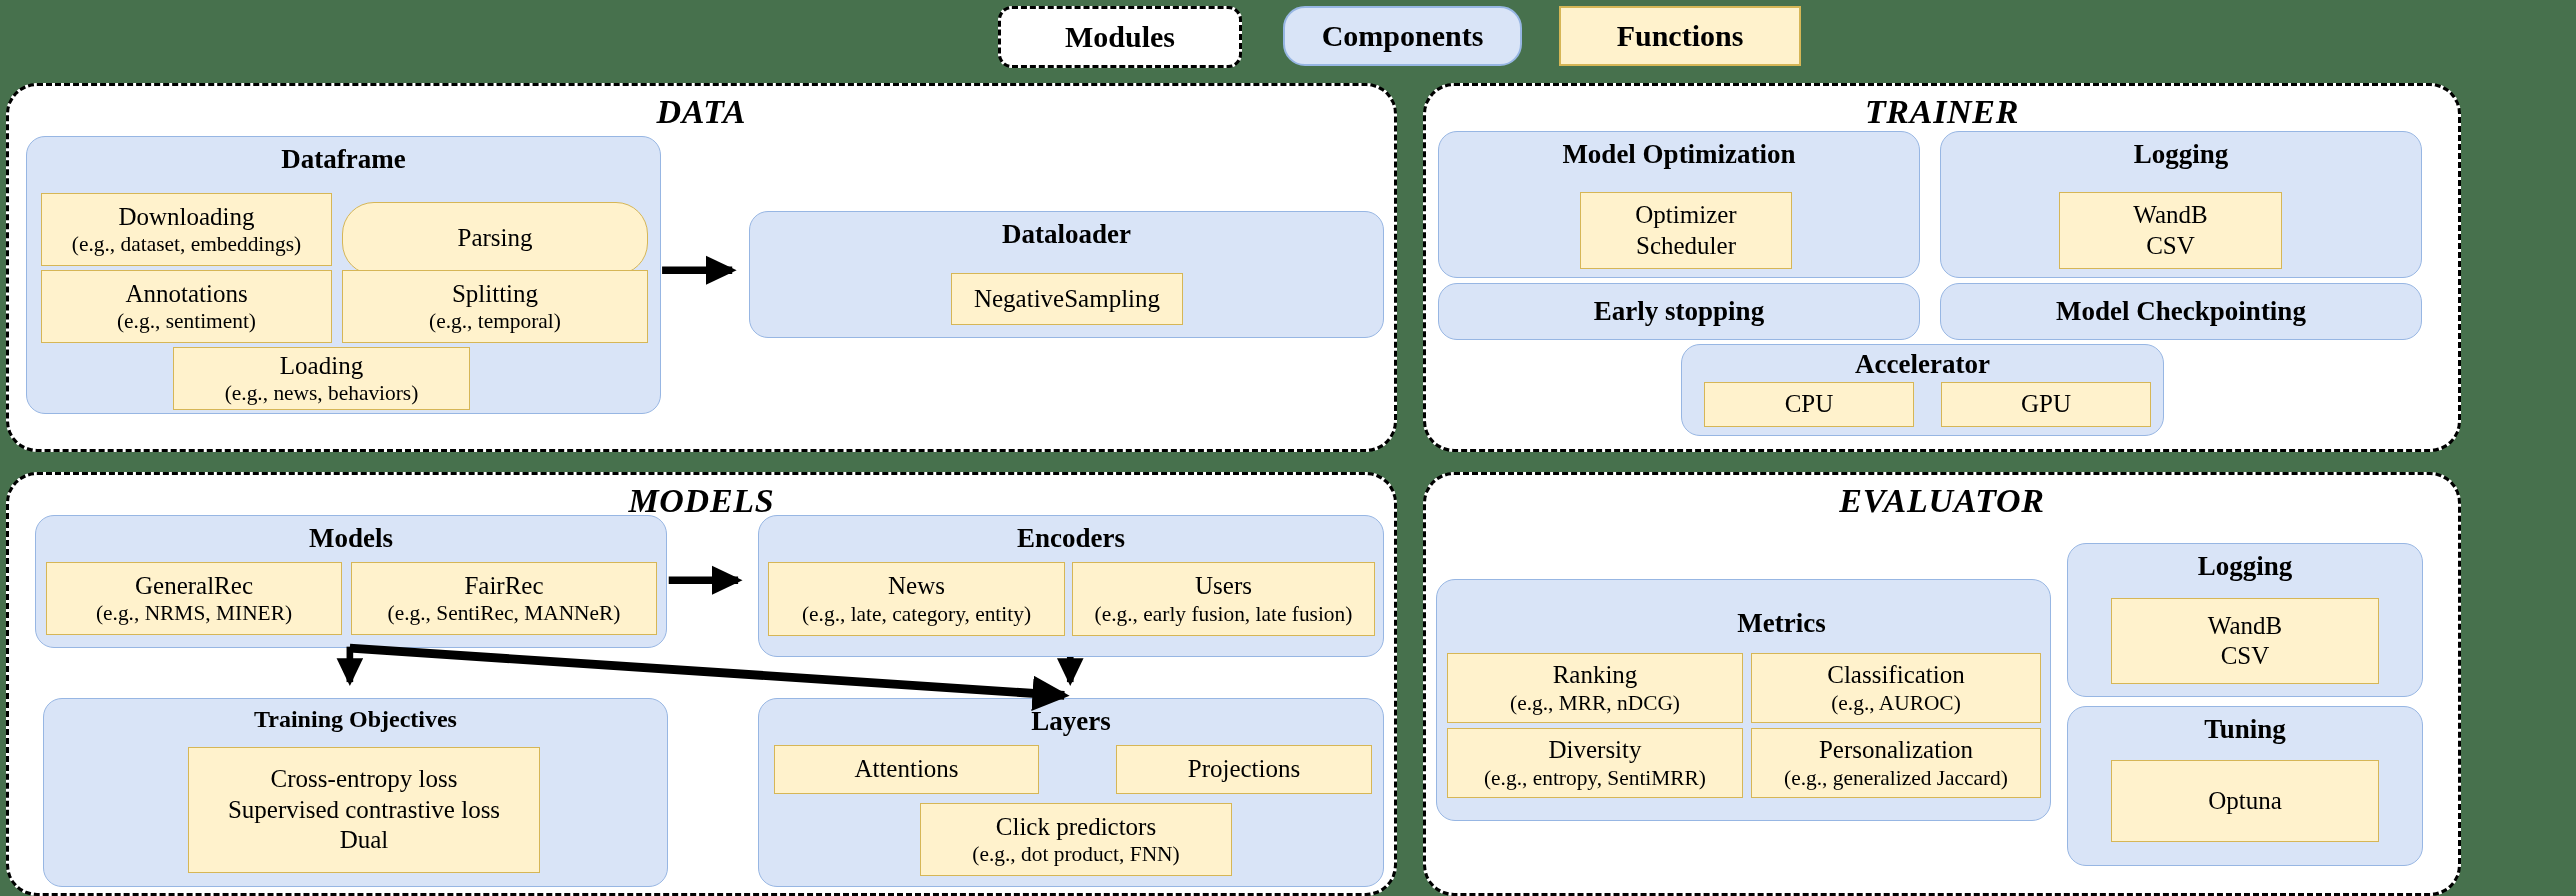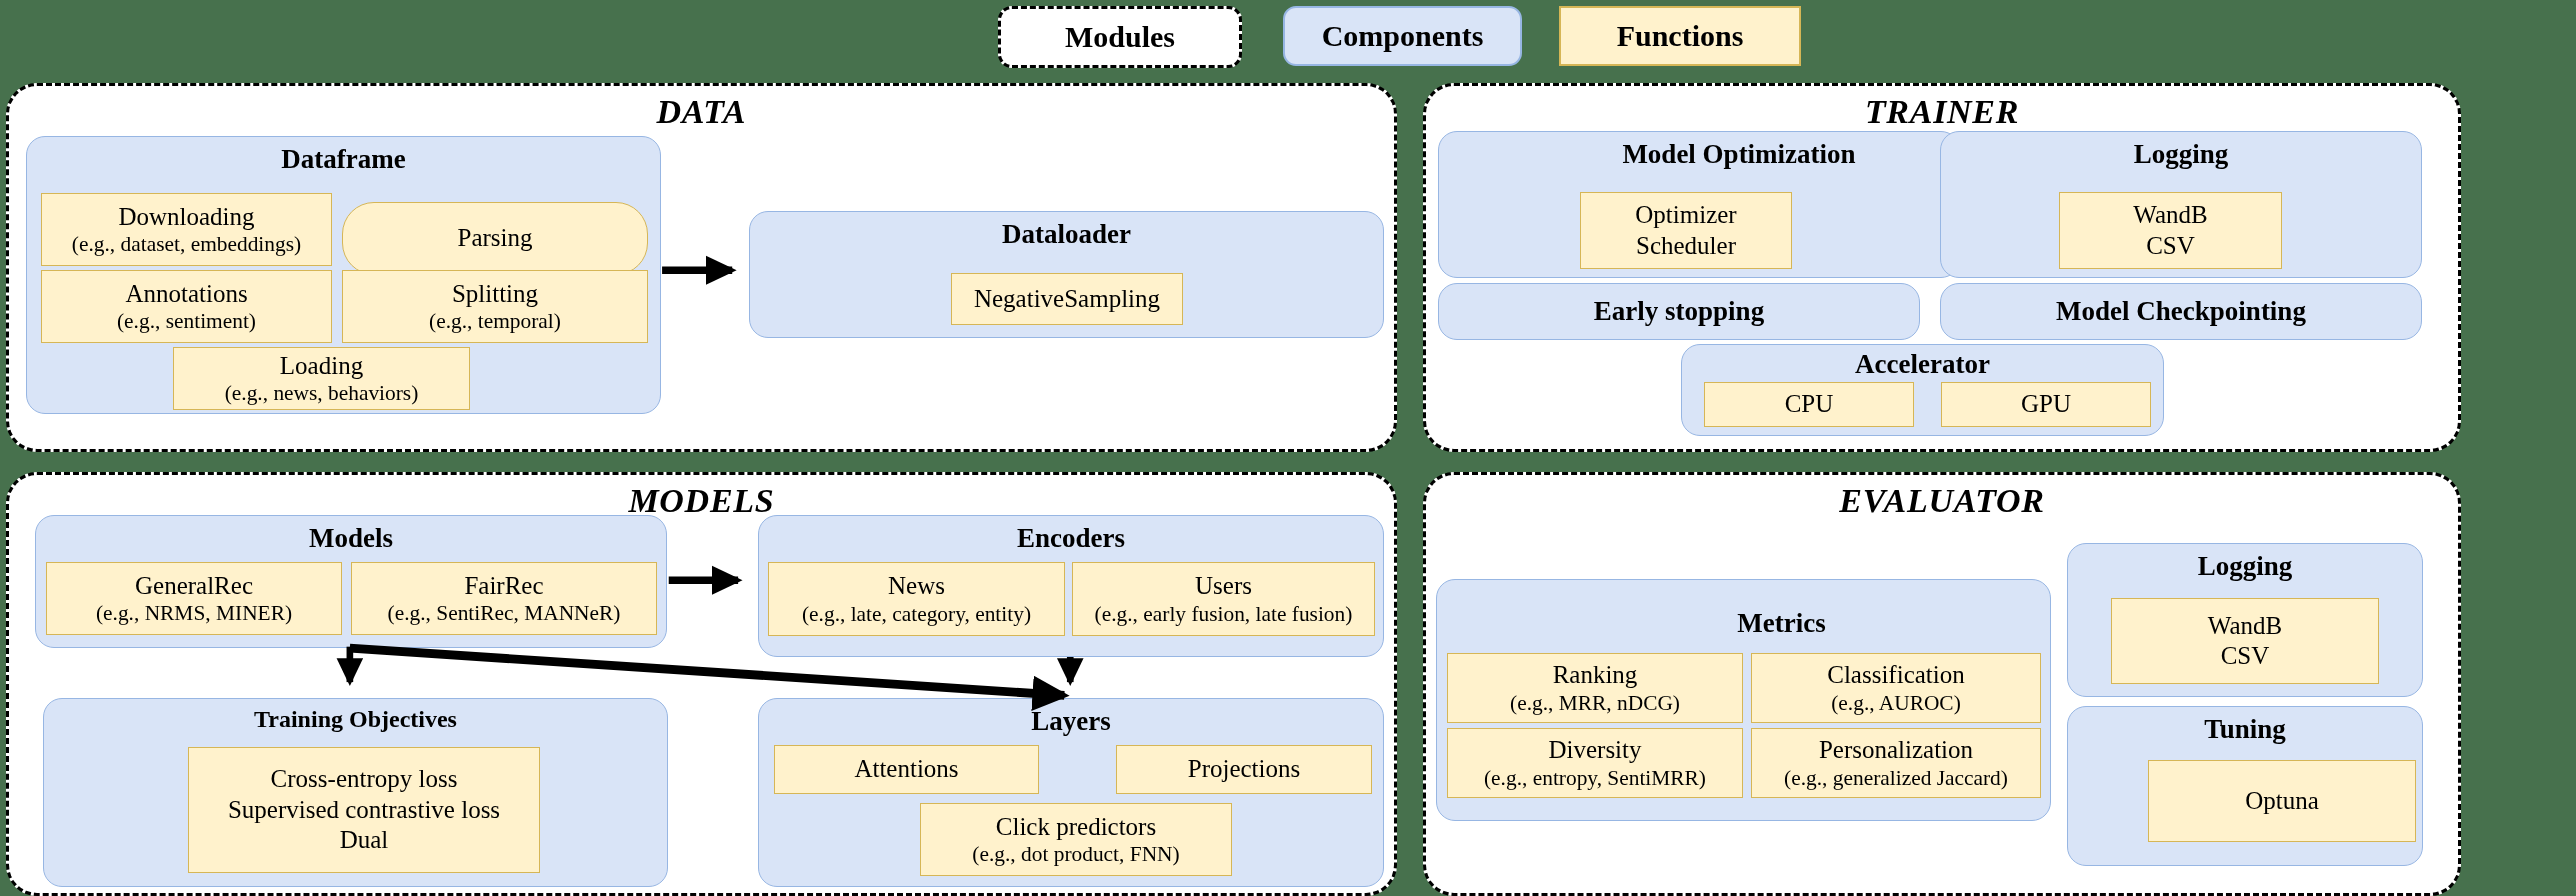--- a/index.html
+++ b/index.html
@@ -1,21 +1,21 @@
 <!DOCTYPE html>
 <html style="font-size:11.8px"><head>
 <meta charset="utf-8">
 <style>
   html,body{margin:0;padding:0;background:#47714d;}
   #canvas{position:relative;width:2576px;height:897px;background:#47714d;
           font-family:"Liberation Serif","DejaVu Serif",serif;color:#000;overflow:hidden;}
   .legend-box{position:absolute;top:5.9px;height:56px;display:flex;align-items:center;justify-content:center;
               font-weight:bold;font-size:30px;}
   .legend-module{background:#ffffff;border:3.7px dashed #000;border-radius:14px;}
-  .legend-component{background:#d9e4f7;border:2.2px solid #97b6e3;border-radius:13px;}
+  .legend-component{background:#d9e4f7;border:2.2px solid #97b6e3;border-radius:22px;}
   .legend-function{background:#fff2cc;border:2.2px solid #d6b656;}
   .module{position:absolute;background:#ffffff;border:3.7px dashed #000;border-radius:31px;}
   .mtitle{position:absolute;width:100%;text-align:center;top:7.4px;
           font-style:italic;font-weight:bold;font-size:34px;letter-spacing:0.7px;}
   .component{position:absolute;background:#d9e4f7;border:1.5px solid #97b6e3;border-radius:19px;}
   .ctitle{position:absolute;width:100%;text-align:center;font-weight:bold;font-size:27px;top:7.4px;}
   .ctitle-center{position:absolute;width:100%;top:0;bottom:0;display:flex;align-items:center;justify-content:center;
                  font-weight:bold;font-size:27px;}
   .fn{position:absolute;background:#fff2cc;border:1.5px solid #d6b656;
       display:flex;flex-direction:column;align-items:center;justify-content:center;
@@ -66,21 +66,21 @@
   <div class="component" style="left:749px;top:211px;width:633px;height:125px;">
     <div class="ctitle">Dataloader</div>
   </div>
   <div class="fn" style="left:951px;top:273px;width:230px;height:50px;">
     <div>NegativeSampling</div>
   </div>
 
   <div class="module" style="left:1423px;top:83px;width:1032px;height:363px;">
     <div class="mtitle">TRAINER</div>
   </div>
-  <div class="component" style="left:1438px;top:131px;width:480px;height:145px;padding-left:40px;">
+  <div class="component" style="left:1438px;top:131px;width:480px;height:145px;">
     <div class="ctitle">Model Optimization</div>
   </div>
   <div class="fn" style="left:1580px;top:192px;width:210px;height:75px;">
     <div>Optimizer</div>
     <div>Scheduler</div>
   </div>
   <div class="component" style="left:1940px;top:131px;width:480px;height:145px;">
     <div class="ctitle">Logging</div>
   </div>
   <div class="fn" style="left:2059px;top:192px;width:221px;height:75px;">
@@ -175,21 +175,21 @@
   <div class="component" style="left:2067px;top:543px;width:354px;height:152px;">
     <div class="ctitle">Logging</div>
   </div>
   <div class="fn" style="left:2111px;top:598px;width:266px;height:84px;">
     <div>WandB</div>
     <div>CSV</div>
   </div>
   <div class="component" style="left:2067px;top:706px;width:354px;height:158px;">
     <div class="ctitle">Tuning</div>
   </div>
-  <div class="fn" style="left:2111px;top:760px;width:266px;height:80px;margin-left:37px;">
+  <div class="fn" style="left:2111px;top:760px;width:266px;height:80px;">
     <div>Optuna</div>
   </div>
 
   <svg class="arrows" viewBox="0 0 3490 1215">
     <defs>
       <marker id="ah" markerWidth="5" markerHeight="5" refX="3.6" refY="2" orient="auto" markerUnits="strokeWidth">
         <path d="M0,0 L4.2,2 L0,4 Z" fill="#000"></path>
       </marker>
     </defs>
     <line x1="897" y1="366" x2="992" y2="366" stroke="#000" stroke-width="10" marker-end="url(#ah)"></line>

